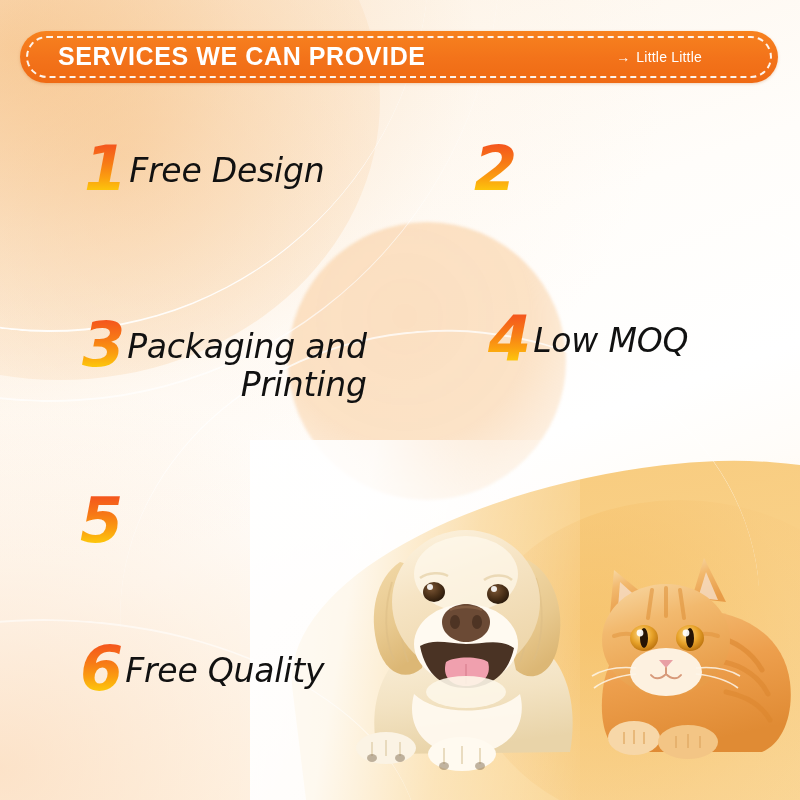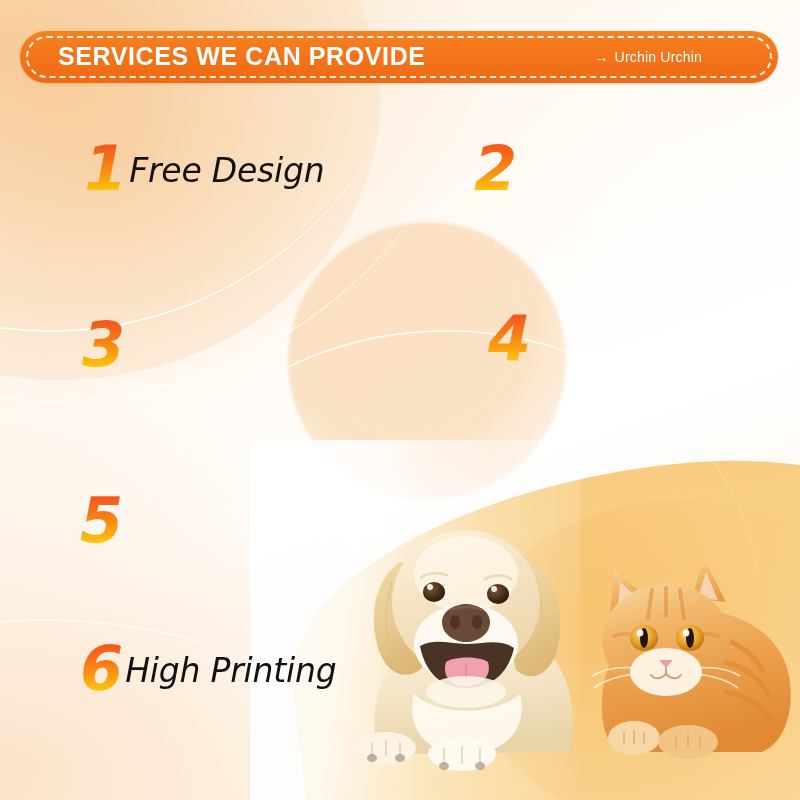--- a/index.html
+++ b/index.html
@@ -234,48 +234,51 @@
   <div class="arc" style="left:-400px; top:-500px; width:900px; height:900px; border-width:0 0 2px 0; border-color:rgba(255,255,255,0.65); transform:rotate(2deg);"></div>
   <div class="arc" style="left:120px; top:330px; width:640px; height:560px; border-width:2px 0 0 0; border-color:rgba(255,255,255,0.75); transform:rotate(-4deg);"></div>
   <div class="arc" style="left:430px; top:210px; width:520px; height:700px; border-width:0 2px 0 0; border-color:rgba(255,255,255,0.92); transform:rotate(-2deg);"></div>
   <div class="arc" style="left:-280px; top:620px; width:700px; height:420px; border-width:2px 0 0 0; border-color:rgba(255,255,255,0.55); transform:rotate(4deg);"></div>
 
   <div class="banner">
     <div class="banner-dash"></div>
     <div class="banner-title">SERVICES WE CAN PROVIDE</div>
     <div class="banner-brand">
       <span class="brand-arrow">→</span>
-      <span>Urchin Urchin</span>
+      <span>Little Little</span>
     </div>
   </div>
 
   <div class="item" id="item-1">
     <span class="item-num">1</span>
     <span class="item-label">Free Design</span>
   </div>
 
   <div class="item" id="item-2">
     <span class="item-num">2</span>
   </div>
 
   <div class="item" id="item-3">
     <span class="item-num">3</span>
+    <span class="item-label">Packaging and
+Printing</span>
   </div>
 
   <div class="item" id="item-4">
     <span class="item-num">4</span>
+    <span class="item-label">Low MOQ</span>
   </div>
 
   <div class="item" id="item-5">
     <span class="item-num">5</span>
   </div>
 
   <div class="item" id="item-6">
     <span class="item-num">6</span>
-    <span class="item-label">High Printing</span>
+    <span class="item-label">Free Quality</span>
   </div>
 
   <div id="animals">
     <svg viewBox="0 0 448 290" xmlns="http://www.w3.org/2000/svg">
       <defs>
         <linearGradient id="dogFur" x1="0" y1="0" x2="0.4" y2="1">
           <stop offset="0%" stop-color="#fdf4e2"></stop>
           <stop offset="45%" stop-color="#f6e4c4"></stop>
           <stop offset="100%" stop-color="#eed7ac"></stop>
         </linearGradient>

